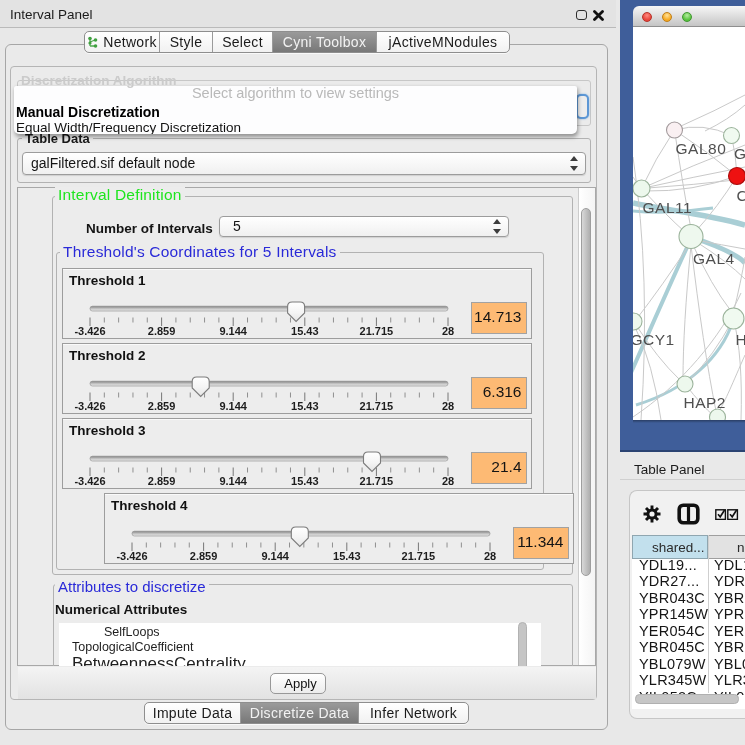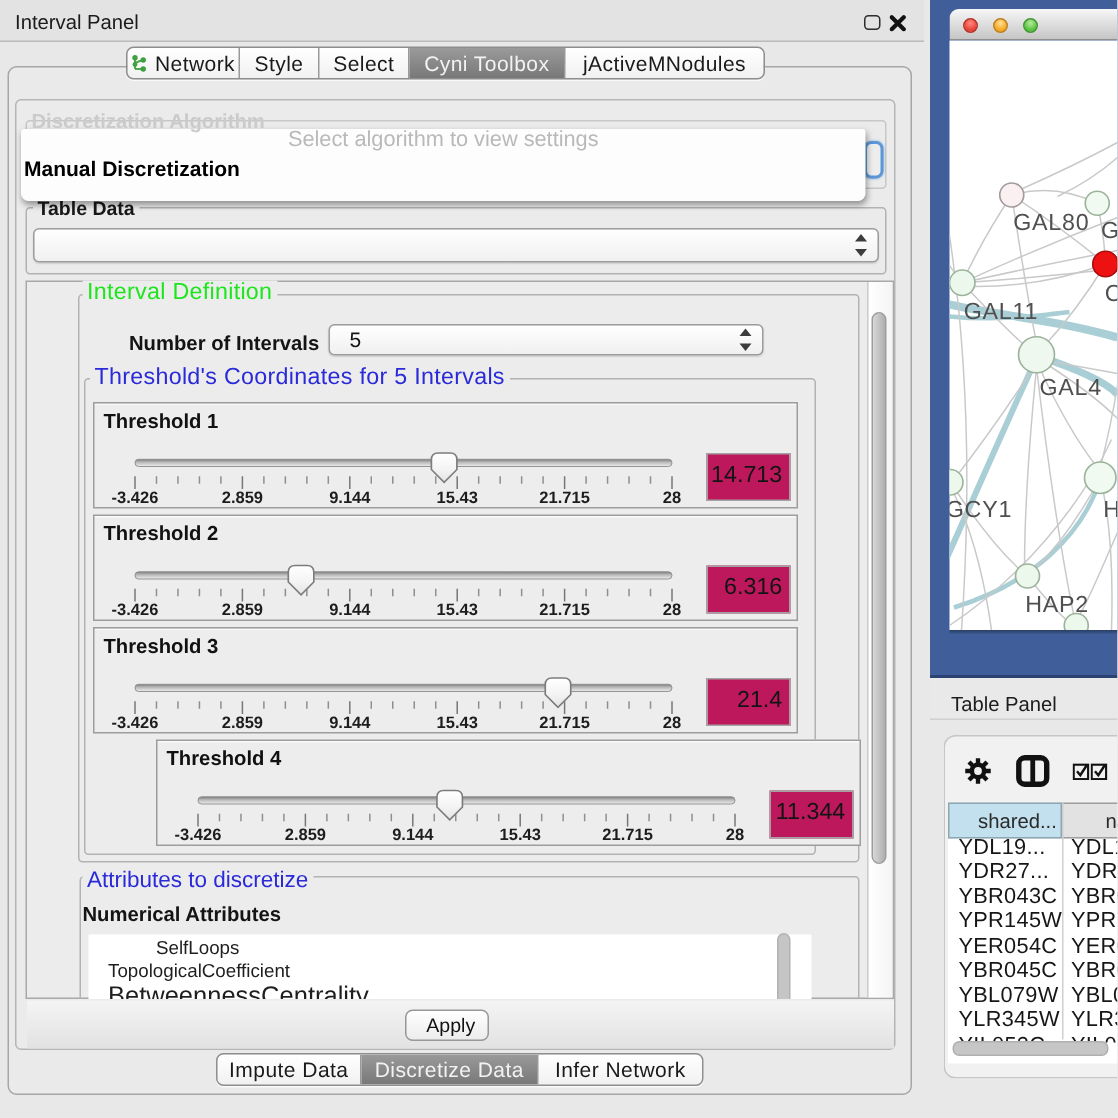--- a/index.html
+++ b/index.html
@@ -13,21 +13,21 @@
   .seg > div.sel { background:linear-gradient(#9a9a9a,#787878); color:#f2f2f2; }
   .grp { position:absolute; border:1px solid #b2b2b2; border-radius:3px; }
   .grplbl { position:absolute; font-size:13px; padding:0 3px; background:#ececec; white-space:nowrap; }
   .combo { position:absolute; border:1px solid #9c9c9c; border-radius:4px;
            background:linear-gradient(#ffffff,#f0f0f0); box-shadow:0 1px 1px rgba(0,0,0,.12); }
   .combo .ct { position:absolute; left:8px; top:46%; transform:translateY(-50%); font-size:14px; color:#141414; white-space:nowrap;}
   .arrU { position:absolute; width:0;height:0; border-left:4px solid transparent; border-right:4px solid transparent; border-bottom:5px solid #3c3c3c; }
   .arrD { position:absolute; width:0;height:0; border-left:4px solid transparent; border-right:4px solid transparent; border-top:5px solid #3c3c3c; }
   .tpanel { position:absolute; left:62px; width:470px; height:71px; border:1px solid #9d9d9d; background:#ededed; box-shadow:inset 0 1px 0 #fafafa; }
   .tlabel { position:absolute; left:6px; top:4px; font-size:13.5px; font-weight:bold; color:#111; }
-  .vbox { position:absolute; left:408px; top:33px; width:56px; height:32px; background:#be185d; border:1px solid #a2a2a2;
+  .vbox { position:absolute; left:408px; top:33px; width:56px; height:32px; background:#fdba74; border:1px solid #a2a2a2;
           font-size:15.5px; color:#141414; text-align:right; line-height:28px; padding-right:4.5px; }
 </style></head><body>
 
 <div class="abs" style="left:0;top:0;width:616px;height:28px;background:#e3e3e3;border-bottom:1px solid #bababa;"></div>
 <div class="abs" style="left:10px;top:7px;font-size:13.5px;color:#1b1b1b;">Interval Panel</div>
 <div class="abs" style="left:576px;top:10px;width:11px;height:10px;border:1.6px solid #2d2d2d;border-radius:3px;"></div>
 <svg class="abs" style="left:593px;top:10px" width="11" height="11" viewBox="0 0 11 11">
     <path d="M1.5 1.5 L9.5 9.5 M9.5 1.5 L1.5 9.5" stroke="#111" stroke-width="2.8" stroke-linecap="round"></path>
   </svg>
 <div class="abs" style="left:5px;top:44px;width:603px;height:686px;border:1px solid #a6a6a6;border-radius:6px;background:#eaeaea;"></div>
@@ -48,23 +48,25 @@
 </div>
 <div class="grp" style="left:17px;top:80px;width:574px;height:46px;border-color:#c7c7c7;"></div>
 <div class="combo" style="left:22px;top:95px;width:565px;height:23px;"></div>
 <div class="abs" style="left:576px;top:94px;width:13px;height:25px;border:2.5px solid #5d97d5;border-radius:5px;background:#ededed;box-shadow:0 0 2px #7fb0e0;"></div>
 <div class="grp" style="left:17px;top:138px;width:574px;height:45px;"></div>
 <div class="grplbl" style="left:22px;top:130.5px;font-weight:bold;color:#191919;background:#ebebeb;">Table Data</div>
 <div class="abs" style="left:14px;top:86px;width:563px;height:48px;background:#fdfdfe;
   border-radius:2px 2px 5px 5px;box-shadow:1px 2.5px 4px rgba(0,0,0,.38);overflow:hidden;">
 <div class="abs" style="left:0;top:-1px;width:563px;text-align:center;font-size:14.5px;color:#b9b9b9;">Select algorithm to view settings</div>
 <div class="abs" style="left:2px;top:17.5px;font-size:14px;font-weight:bold;color:#000;">Manual Discretization</div>
+<div class="abs" style="left:2px;top:33.5px;font-size:13.5px;color:#111;">Equal Width/Frequency Discretization</div>
 </div>
 <div class="abs" style="left:21px;top:72.5px;font-size:13.5px;font-weight:bold;color:#cbcbcb;">Discretization Algorithm</div>
 <div class="combo" style="left:22px;top:152px;width:564px;height:23px;">
+  <div class="ct">galFiltered.sif default node</div>
   <div class="arrU" style="right:7px;top:3px;"></div>
     <div class="arrD" style="right:7px;bottom:3px;"></div>
 </div>
 <div class="abs" style="left:17px;top:187px;width:579px;height:479px;border:1px solid #a8a8a8;background:#ececec;overflow:hidden;"></div>
 <div class="abs" style="left:578px;top:188px;width:17px;height:477px;background:linear-gradient(90deg,#ffffff,#f4f4f4);border-left:1px solid #cccccc;"></div>
 <div class="abs" style="left:580.5px;top:208px;width:10px;height:368px;border-radius:5px;background:linear-gradient(90deg,#d8d8d8,#aeaeae);border:1px solid #9e9e9e;"></div>
 <div class="abs" style="left:17px;top:187px;width:561px;height:479px;overflow:hidden;">
 <div class="grp" style="left:35px;top:9px;width:521px;height:379px;"></div>
 <div class="grplbl" style="left:38px;top:-0.7px;color:#1ee51e;font-size:15.5px;letter-spacing:0.2px;">Interval Definition</div>
 <div class="abs" style="left:69px;top:33.5px;font-size:13.5px;font-weight:bold;color:#141414;">Number of Intervals</div>

